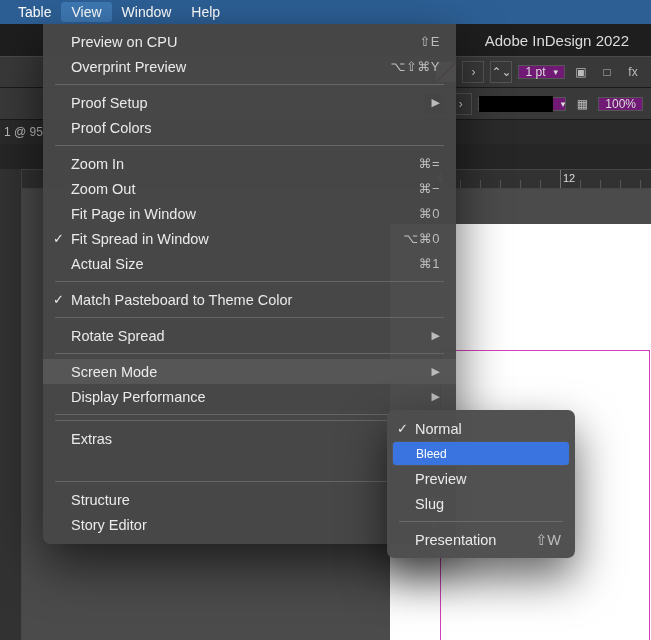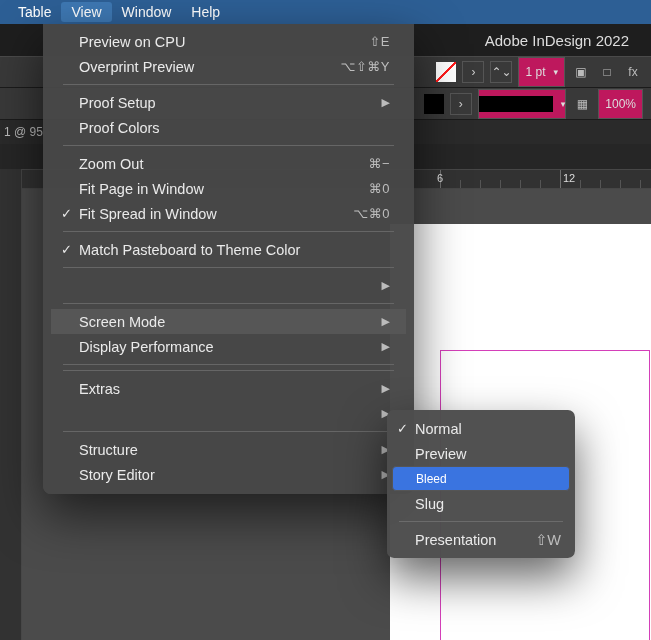--- a/index.html
+++ b/index.html
@@ -15,38 +15,38 @@
   .apptitlebar { height:32px; background:#1e1e1e; display:flex; align-items:center; justify-content:flex-end; padding-right:22px; color:#ddd; font-size:15px; }
 
   .controlrow { height:32px; background:#393939; border-top:1px solid #4a4a4a; border-bottom:1px solid #1b1b1b; display:flex; align-items:center; justify-content:flex-end; padding-right:8px; gap:6px; color:#ddd; font-size:12px; }
   .controlrow + .controlrow { border-top:none; }
 
   .swatch-none { width:20px; height:20px; background:#fff; position:relative; overflow:hidden; }
   .swatch-none:after { content:""; position:absolute; inset:0; background:linear-gradient(to top left, transparent 46%, #ff1a1a 46%, #ff1a1a 54%, transparent 54%); }
   .swatch-black { width:20px; height:20px; background:#000; }
   .bar-black { width:74px; height:16px; background:#000; }
   .sm-btn { width:22px; height:22px; background:#393939; border:1px solid #555; display:flex; align-items:center; justify-content:center; color:#ccc; font-size:12px; }
-  .sel { height:30px; background:#be185d; border:1px solid #555; display:flex; align-items:center; padding:0 6px; font-size:12px; color:#ddd; }
+  .sel { height:14px; background:#701a75; border:1px solid #555; display:flex; align-items:center; padding:0 6px; font-size:12px; color:#ddd; }
   .sel .chev { margin-left:8px; font-size:9px; }
   .ico { width:20px; height:20px; display:flex; align-items:center; justify-content:center; color:#bbb; }
 
   .tabstrip { height:24px; background:#2a2a2a; display:flex; align-items:center; color:#bbb; font-size:12px; padding:0 4px; }
 
   .ruler-h { position:absolute; top:145px; left:22px; right:0; height:20px; background:#323232; border-top:1px solid #474747; border-bottom:1px solid #474747; }
   .ruler-h .tick-major { position:absolute; top:0; bottom:0; width:1px; background:#707070; }
   .ruler-h .tick { position:absolute; top:10px; bottom:0; width:1px; background:#555; }
   .ruler-h .label { position:absolute; top:2px; font-size:11px; color:#ddd; transform:translateX(-50%); }
   .ruler-v { position:absolute; top:145px; left:0; width:22px; bottom:0; background:#323232; border-right:1px solid #474747; }
 
   .canvas-bg { position:absolute; top:165px; left:22px; right:0; bottom:0; background:#4b4b4b; }
   .page { position:absolute; top:200px; left:390px; width:261px; height:440px; background:#ffffff; }
   .bleed { position:absolute; top:326px; left:440px; width:210px; height:330px; border:1px solid #d43fb9; background:transparent; }
 
   
-  .menu { position:absolute; top:0px; left:43px; width:371px; background:rgba(71,71,71,0.97); border-radius:0 0 8px 8px; box-shadow:0 20px 50px rgba(0,0,0,0.6); padding:5px 8px 7px; font-size:14.5px; color:#eaeaea; }
+  .menu { position:absolute; top:0px; left:43px; width:413px; background:rgba(71,71,71,0.97); border-radius:0 0 8px 8px; box-shadow:0 20px 50px rgba(0,0,0,0.6); padding:5px 0 7px; font-size:14.5px; color:#eaeaea; }
   .row { display:flex; align-items:center; height:25px; padding:0 16px 0 28px; position:relative; }
   .row.hover { background:#565656;align-items:center; }
   .row .check { position:absolute; left:10px; font-size:13px; }
   .row .txt { flex:1; }
   .row .shc { color:#bdbdbd; font-size:13px; letter-spacing:0.5px; }
   .row .sub { font-size:11px; color:#bbb; margin-left:auto; }
   .sep { height:1px; background:#666; margin:5px 12px; }
 
   
   .submenu { position:absolute; top:386px; left:387px; width:188px; background:rgba(78,78,78,0.98); border-radius:7px; box-shadow:0 20px 45px rgba(0,0,0,0.6); padding:6px 0; font-size:14.5px; color:#eaeaea; }
@@ -134,39 +134,48 @@
     <div class="sep"></div>
     <div class="row">
         <span class="txt">Proof Setup</span>
         <span class="sub">▶</span>
       </div>
     <div class="row">
         <span class="txt">Proof Colors</span>
       </div>
     <div class="sep"></div>
     <div class="row">
+        <span class="txt">Zoom In</span>
+        <span class="shc">⌘=</span>
+      </div>
+    <div class="row">
         <span class="txt">Zoom Out</span>
         <span class="shc">⌘−</span>
       </div>
     <div class="row">
         <span class="txt">Fit Page in Window</span>
         <span class="shc">⌘0</span>
       </div>
     <div class="row">
         <span class="check">✓</span>
         <span class="txt">Fit Spread in Window</span>
         <span class="shc">⌥⌘0</span>
       </div>
+    <div class="row">
+        <span class="txt">Actual Size</span>
+        <span class="shc">⌘1</span>
+      </div>
     <div class="sep"></div>
     <div class="row">
         <span class="check">✓</span>
         <span class="txt">Match Pasteboard to Theme Color</span>
       </div>
     <div class="sep"></div>
     <div class="row">
+        <span class="txt">Rotate Spread</span>
         <span class="sub">▶</span>
       </div>
     <div class="sep"></div>
     <div class="row hover">
         <span class="txt">Screen Mode</span>
         <span class="sub">▶</span>
       </div>
     <div class="row">
         <span class="txt">Display Performance</span>
         <span class="sub">▶</span>
@@ -189,27 +198,27 @@
         <span class="txt">Story Editor</span>
         <span class="sub">▶</span>
       </div>
   </div>
 
   <div class="submenu">
     <div class="srow">
         <span class="check">✓</span>
         <span>Normal</span>
       </div>
-    <div class="srow">
-        <span>Preview</span>
-      </div>
     <div class="srow sel">
         <span>Bleed</span>
       </div>
     <div class="srow">
+        <span>Preview</span>
+      </div>
+    <div class="srow">
         <span>Slug</span>
       </div>
     <div class="ssep"></div>
     <div class="srow">
         <span style="flex:1">Presentation</span>
         <span class="shc" style="color:#bdbdbd">⇧W</span>
       </div>
   </div>
 
 </div>

